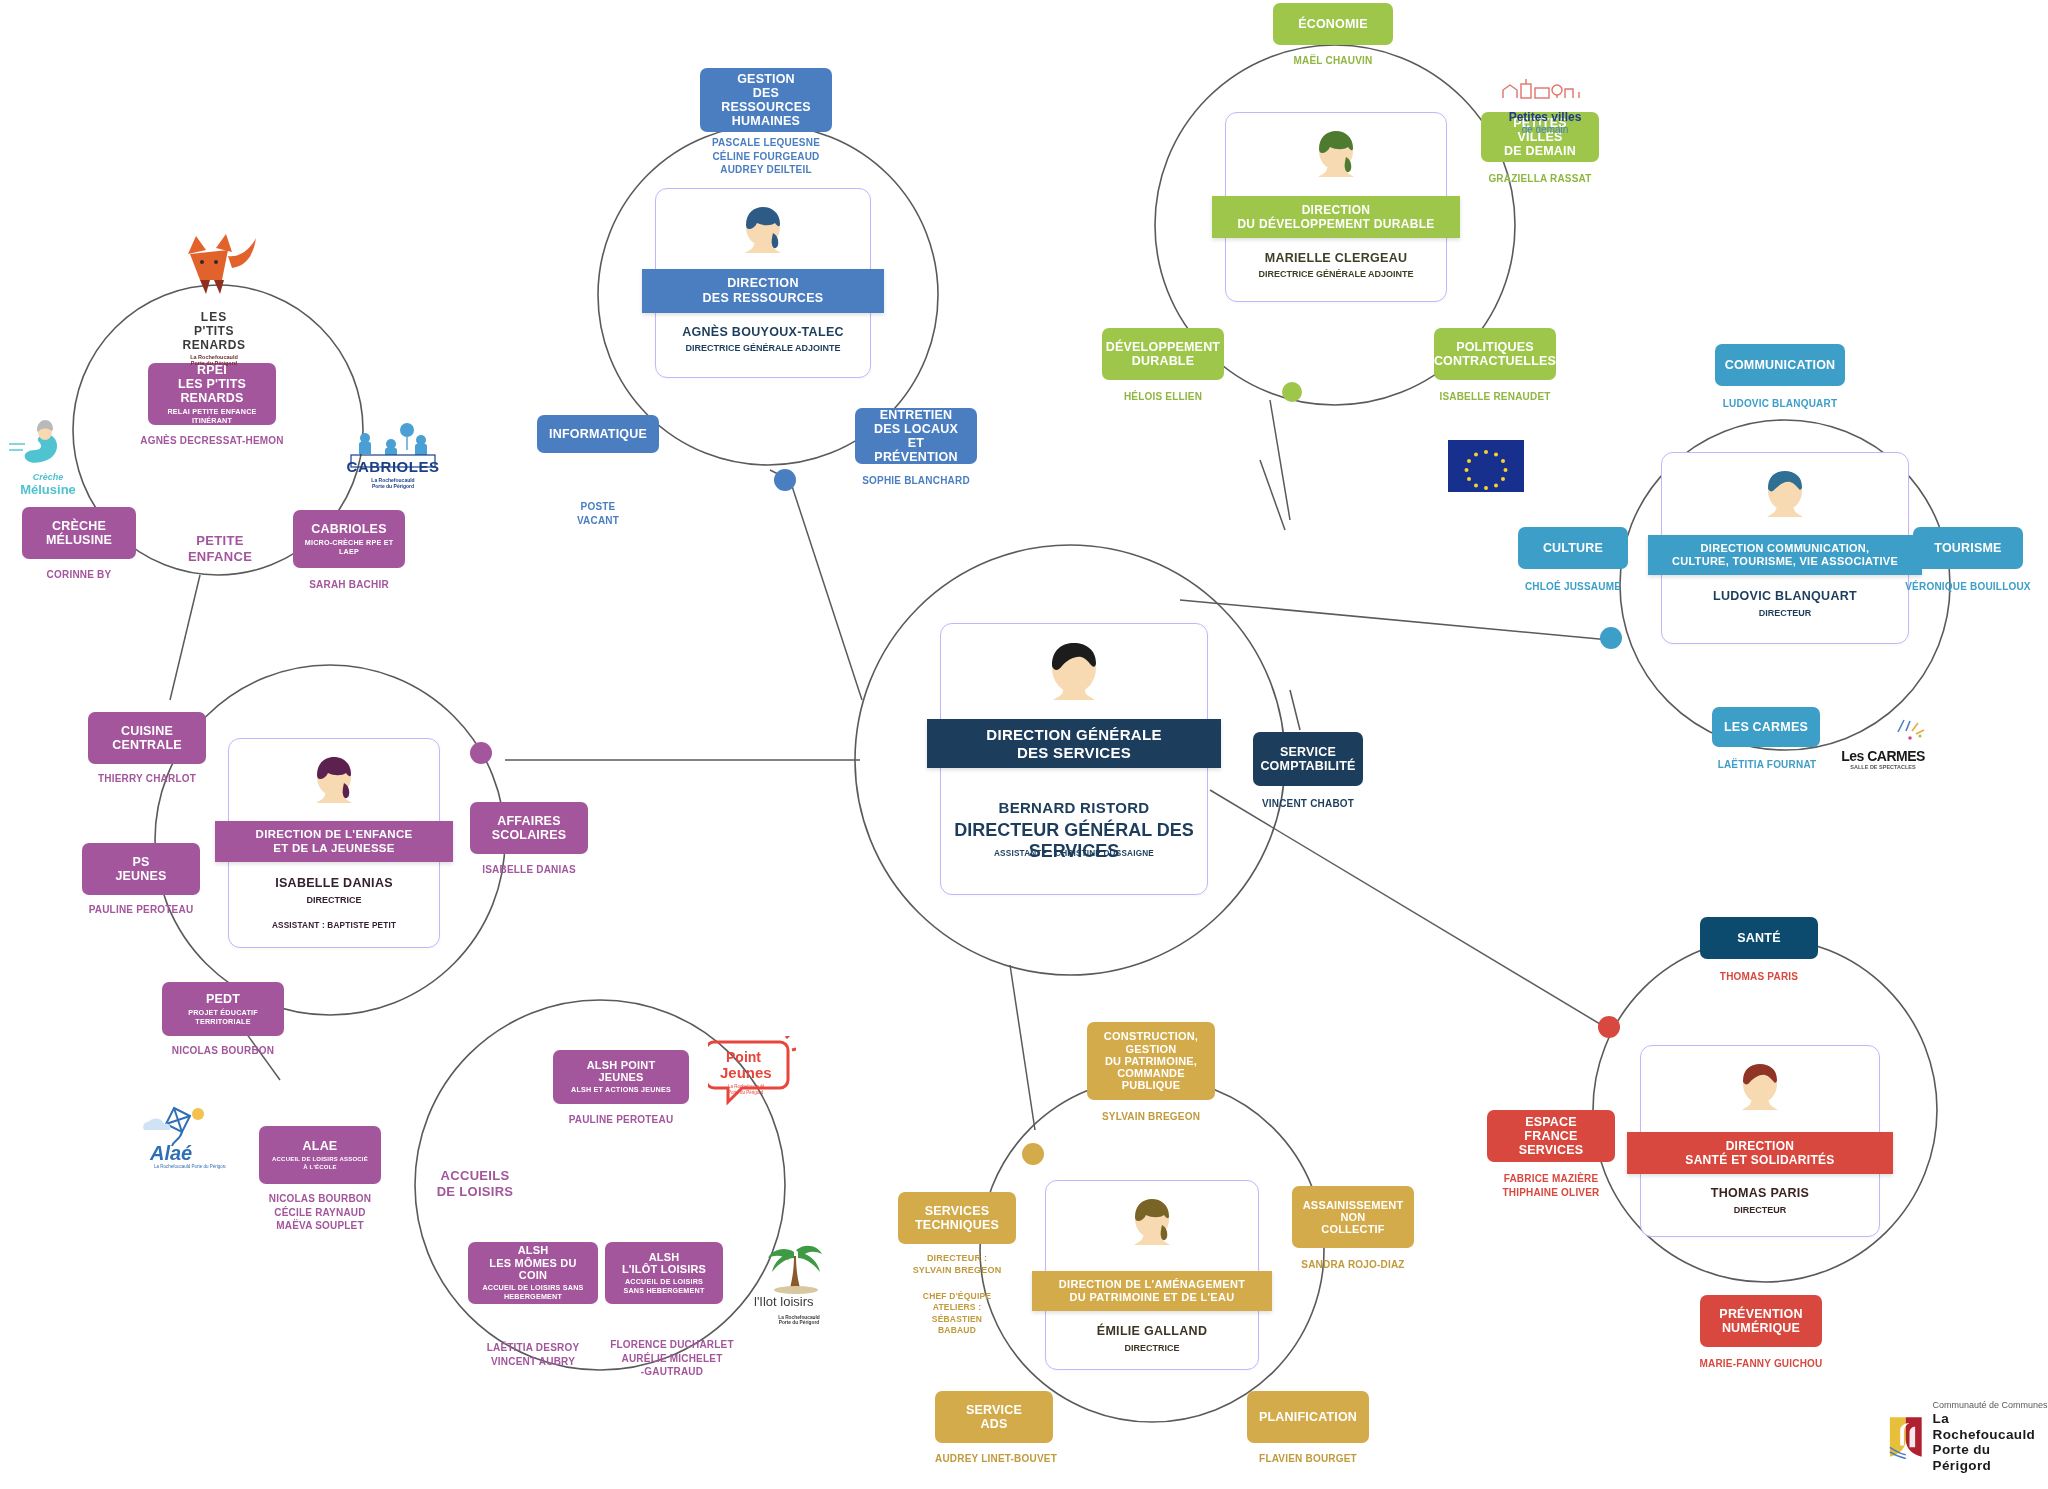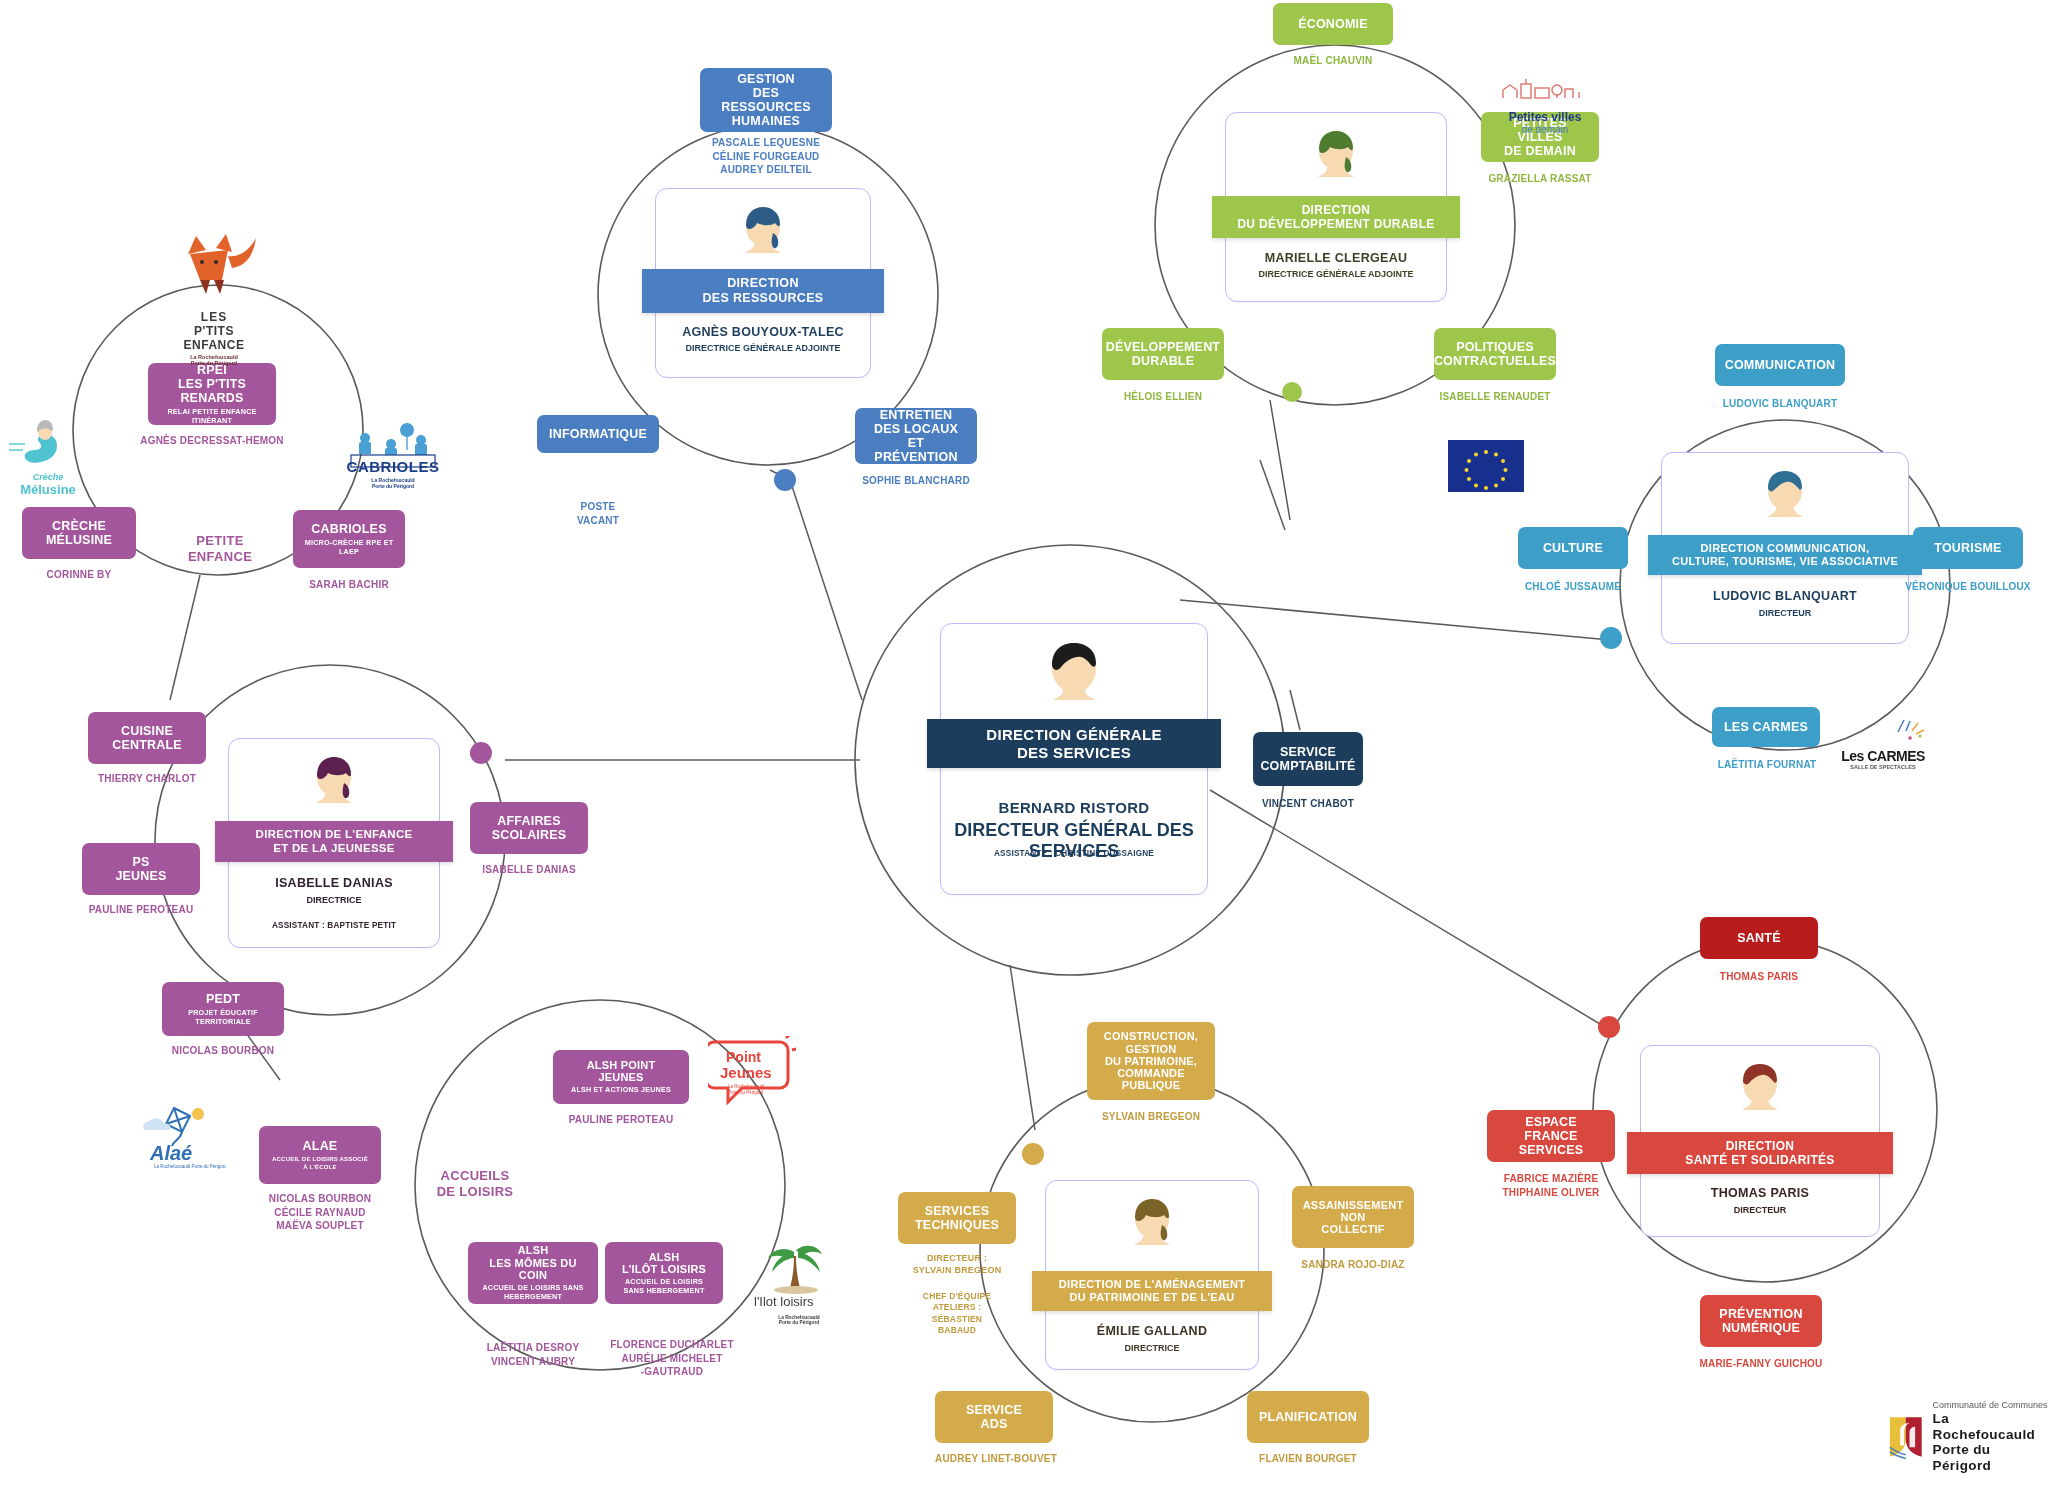--- a/index.html
+++ b/index.html
@@ -335,21 +335,21 @@
       </svg>
     </div>
     <div class="banner" style="background:#d9483f; top:86px; font-size:12px;">
       <span class="bl">DIRECTION</span>
       <span class="bl">SANTÉ ET SOLIDARITÉS</span>
     </div>
     <div class="cname" style="position:absolute; top:140px; width:100%; font-size:12.5px; color:#3a2420;">THOMAS PARIS</div>
     <div class="crole" style="position:absolute; top:159px; width:100%; font-size:9px; color:#3a2420;">DIRECTEUR</div>
   </div>
 
-  <div class="pill" style="left:1700px; top:917px; width:118px; height:42px; background:#b91c1c;">
+  <div class="pill" style="left:1700px; top:917px; width:118px; height:42px; background:#0c4a6e;">
     <span class="ptitle">SANTÉ</span>
   </div>
   <div class="pname" style="left:1690px; top:970px; width:138px; color:#d9483f;">THOMAS PARIS</div>
 
   <div class="pill" style="left:1487px; top:1110px; width:128px; height:52px; background:#d9483f;">
     <span class="ptitle">ESPACE</span>
     <span class="ptitle">FRANCE SERVICES</span>
   </div>
   <div class="pname" style="left:1477px; top:1172px; width:148px; color:#d9483f;">FABRICE MAZIÈRE
 THIPHAINE OLIVER</div>
@@ -488,21 +488,21 @@
         <path d="M62 28 C76 30 86 18 90 10 C88 24 82 38 66 40 Z"></path>
       </g>
       <g fill="#8e2f1f">
         <path d="M34 52 L44 52 L40 66 Z"></path>
         <path d="M48 52 L58 52 L54 66 Z"></path>
       </g>
       <circle cx="36" cy="34" r="2" fill="#2b2b2b"></circle>
       <circle cx="50" cy="34" r="2" fill="#2b2b2b"></circle>
     </svg>
     <div class="logo-text" style="font-size:12px; color:#3a3a3a; letter-spacing:1px;">LES</div>
-    <div class="logo-text" style="font-size:12px; color:#3a3a3a; letter-spacing:0.5px;">P'TITS ENFANCE</div>
+    <div class="logo-text" style="font-size:12px; color:#3a3a3a; letter-spacing:0.5px;">P'TITS RENARDS</div>
     <div class="logo-text" style="font-size:5.5px; color:#6b2f2f; margin-top:2px;">La Rochefoucauld<br>Porte du Périgord</div>
   </div>
 
   <div class="logo" style="left:5px; top:420px; width:86px;">
     <svg width="86" height="48" viewBox="0 0 86 48">
       <g fill="#4fc3d0">
         <path d="M40 14 c8 0 12 6 12 12 c0 8-6 14-16 16 c-8 2-14 0-16-4 c-2-5 4-8 10-8 c6 0 8-4 4-8 c-2-2-2-6 6-8z"></path>
       </g>
       <ellipse cx="40" cy="12" rx="7" ry="8" fill="#f7d9b2"></ellipse>
       <path d="M32 10 c0-7 5-10 8-10 c4 0 8 3 8 9 c0 2-2 2-3 1 c-3-2-8-2-11 1 c-1 1-2 1-2-1z" fill="#b9b9b9"></path>

